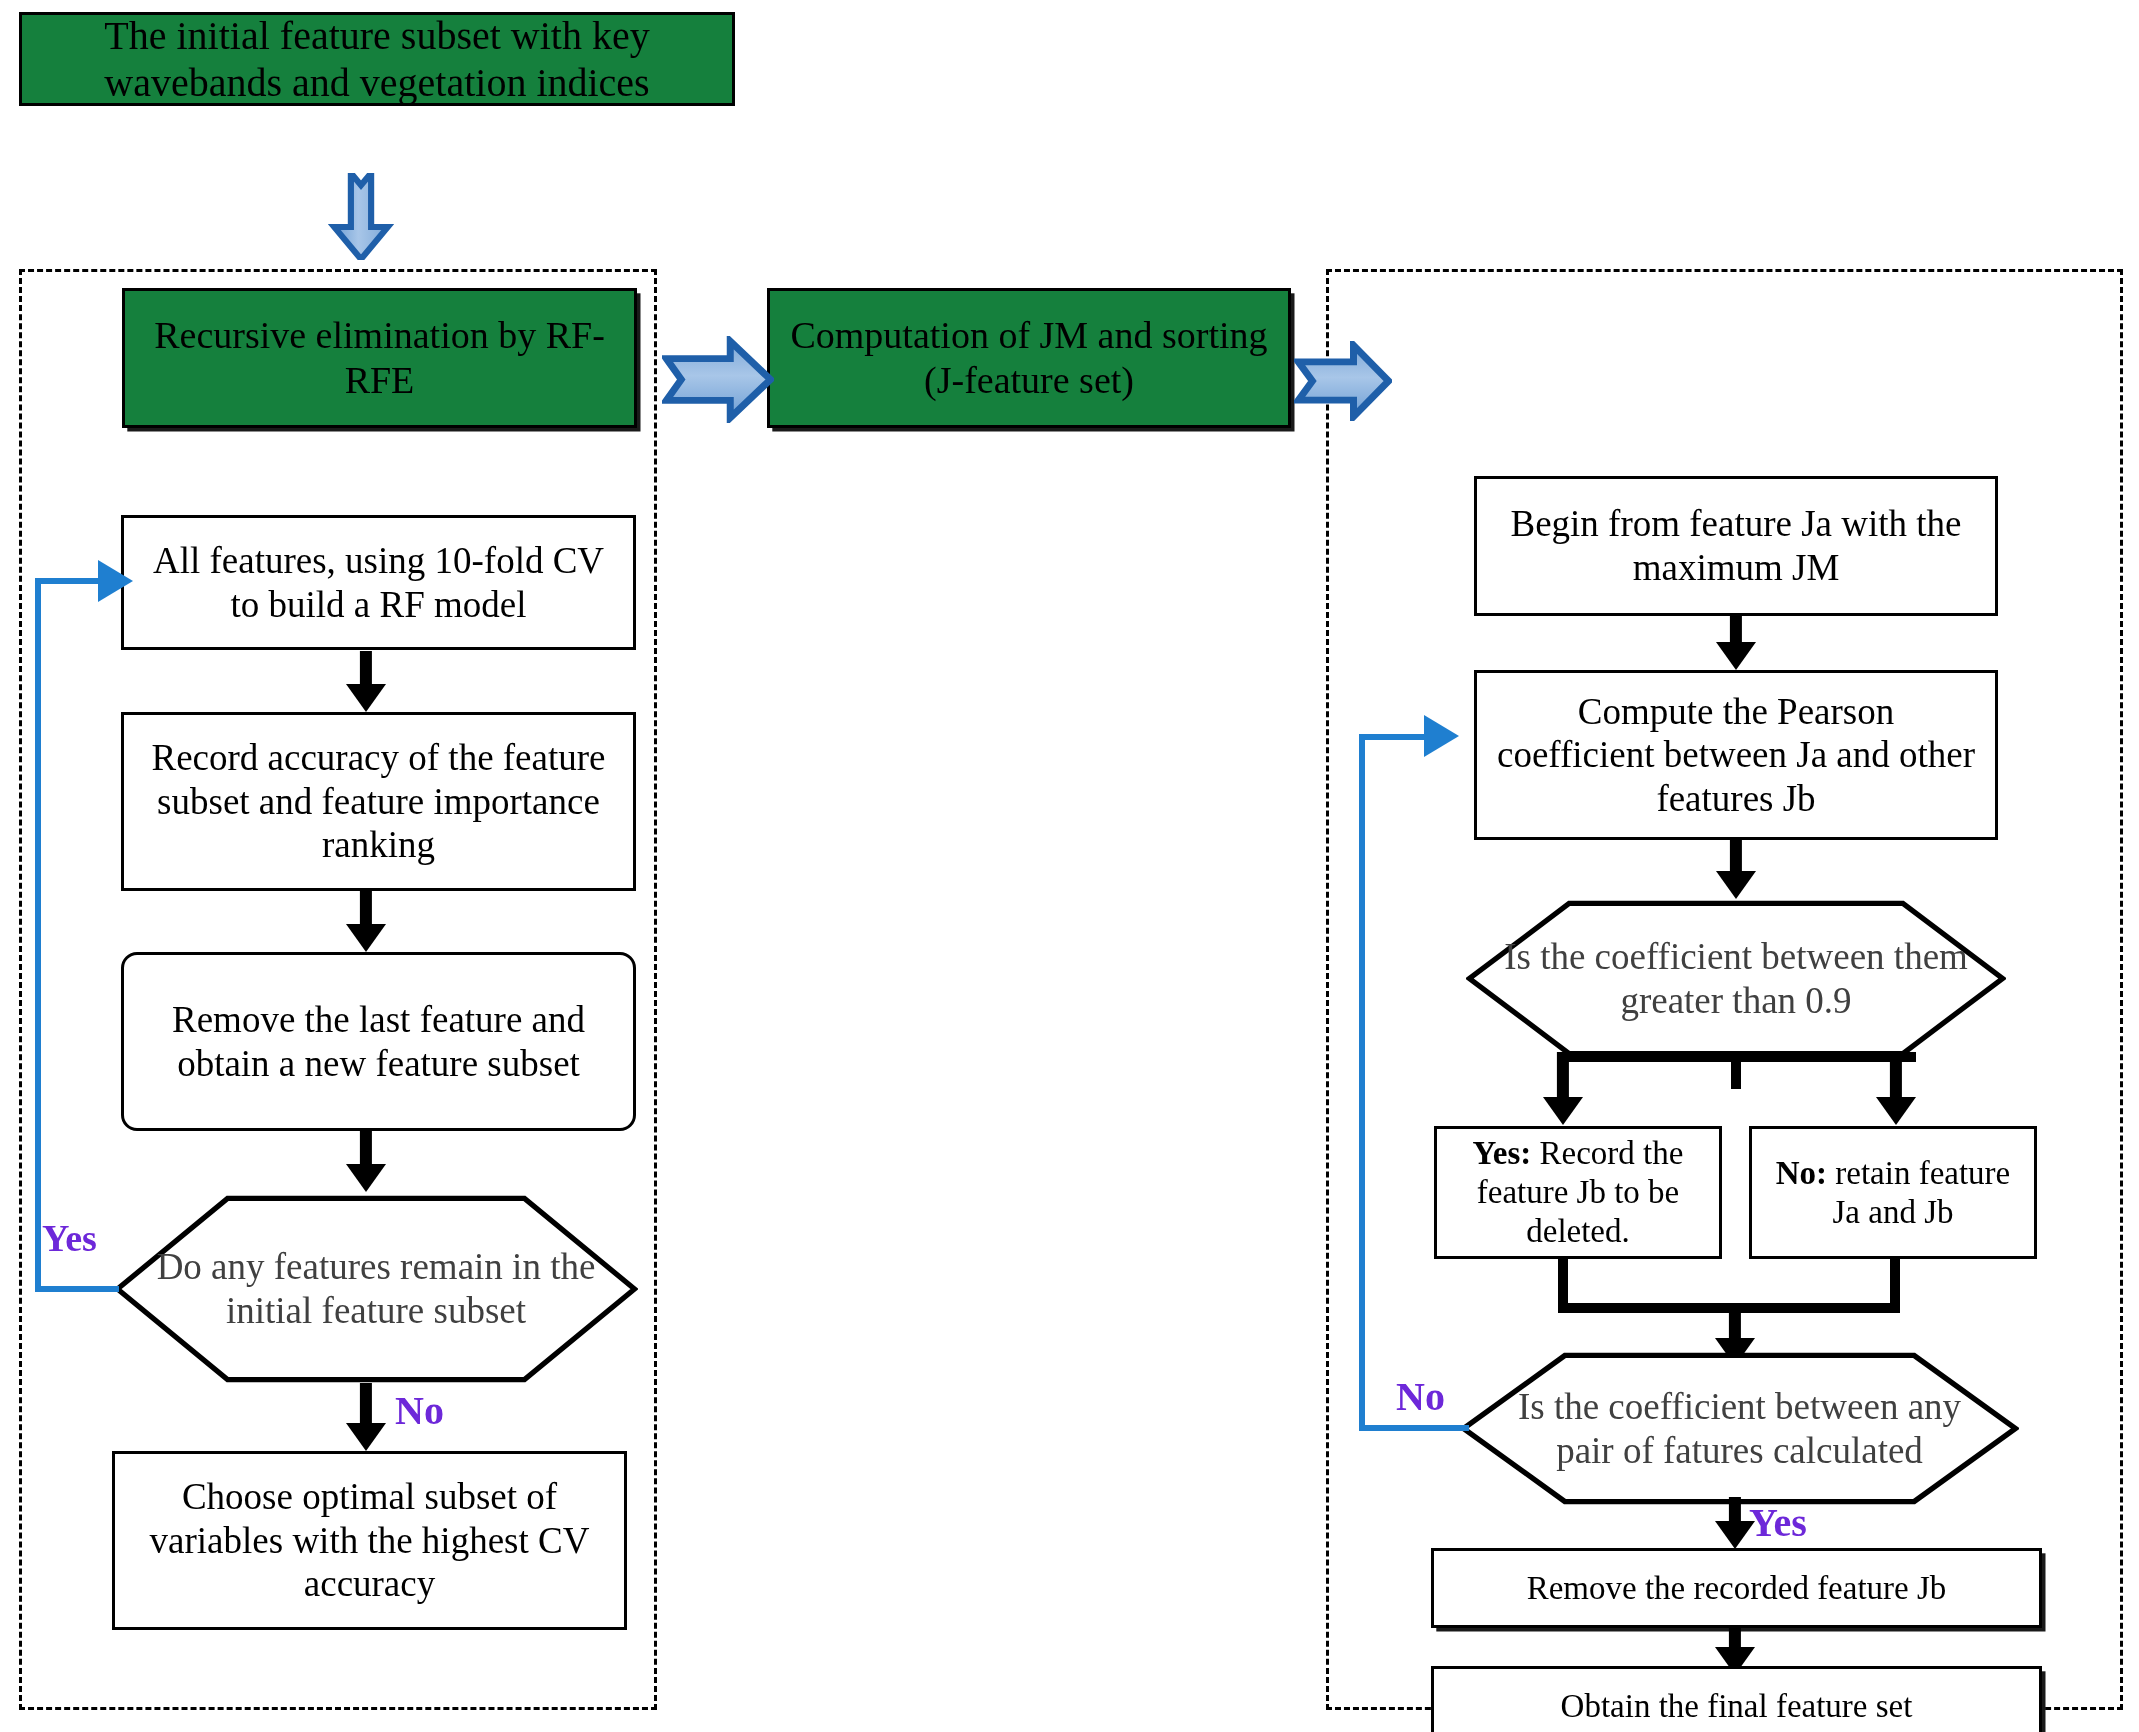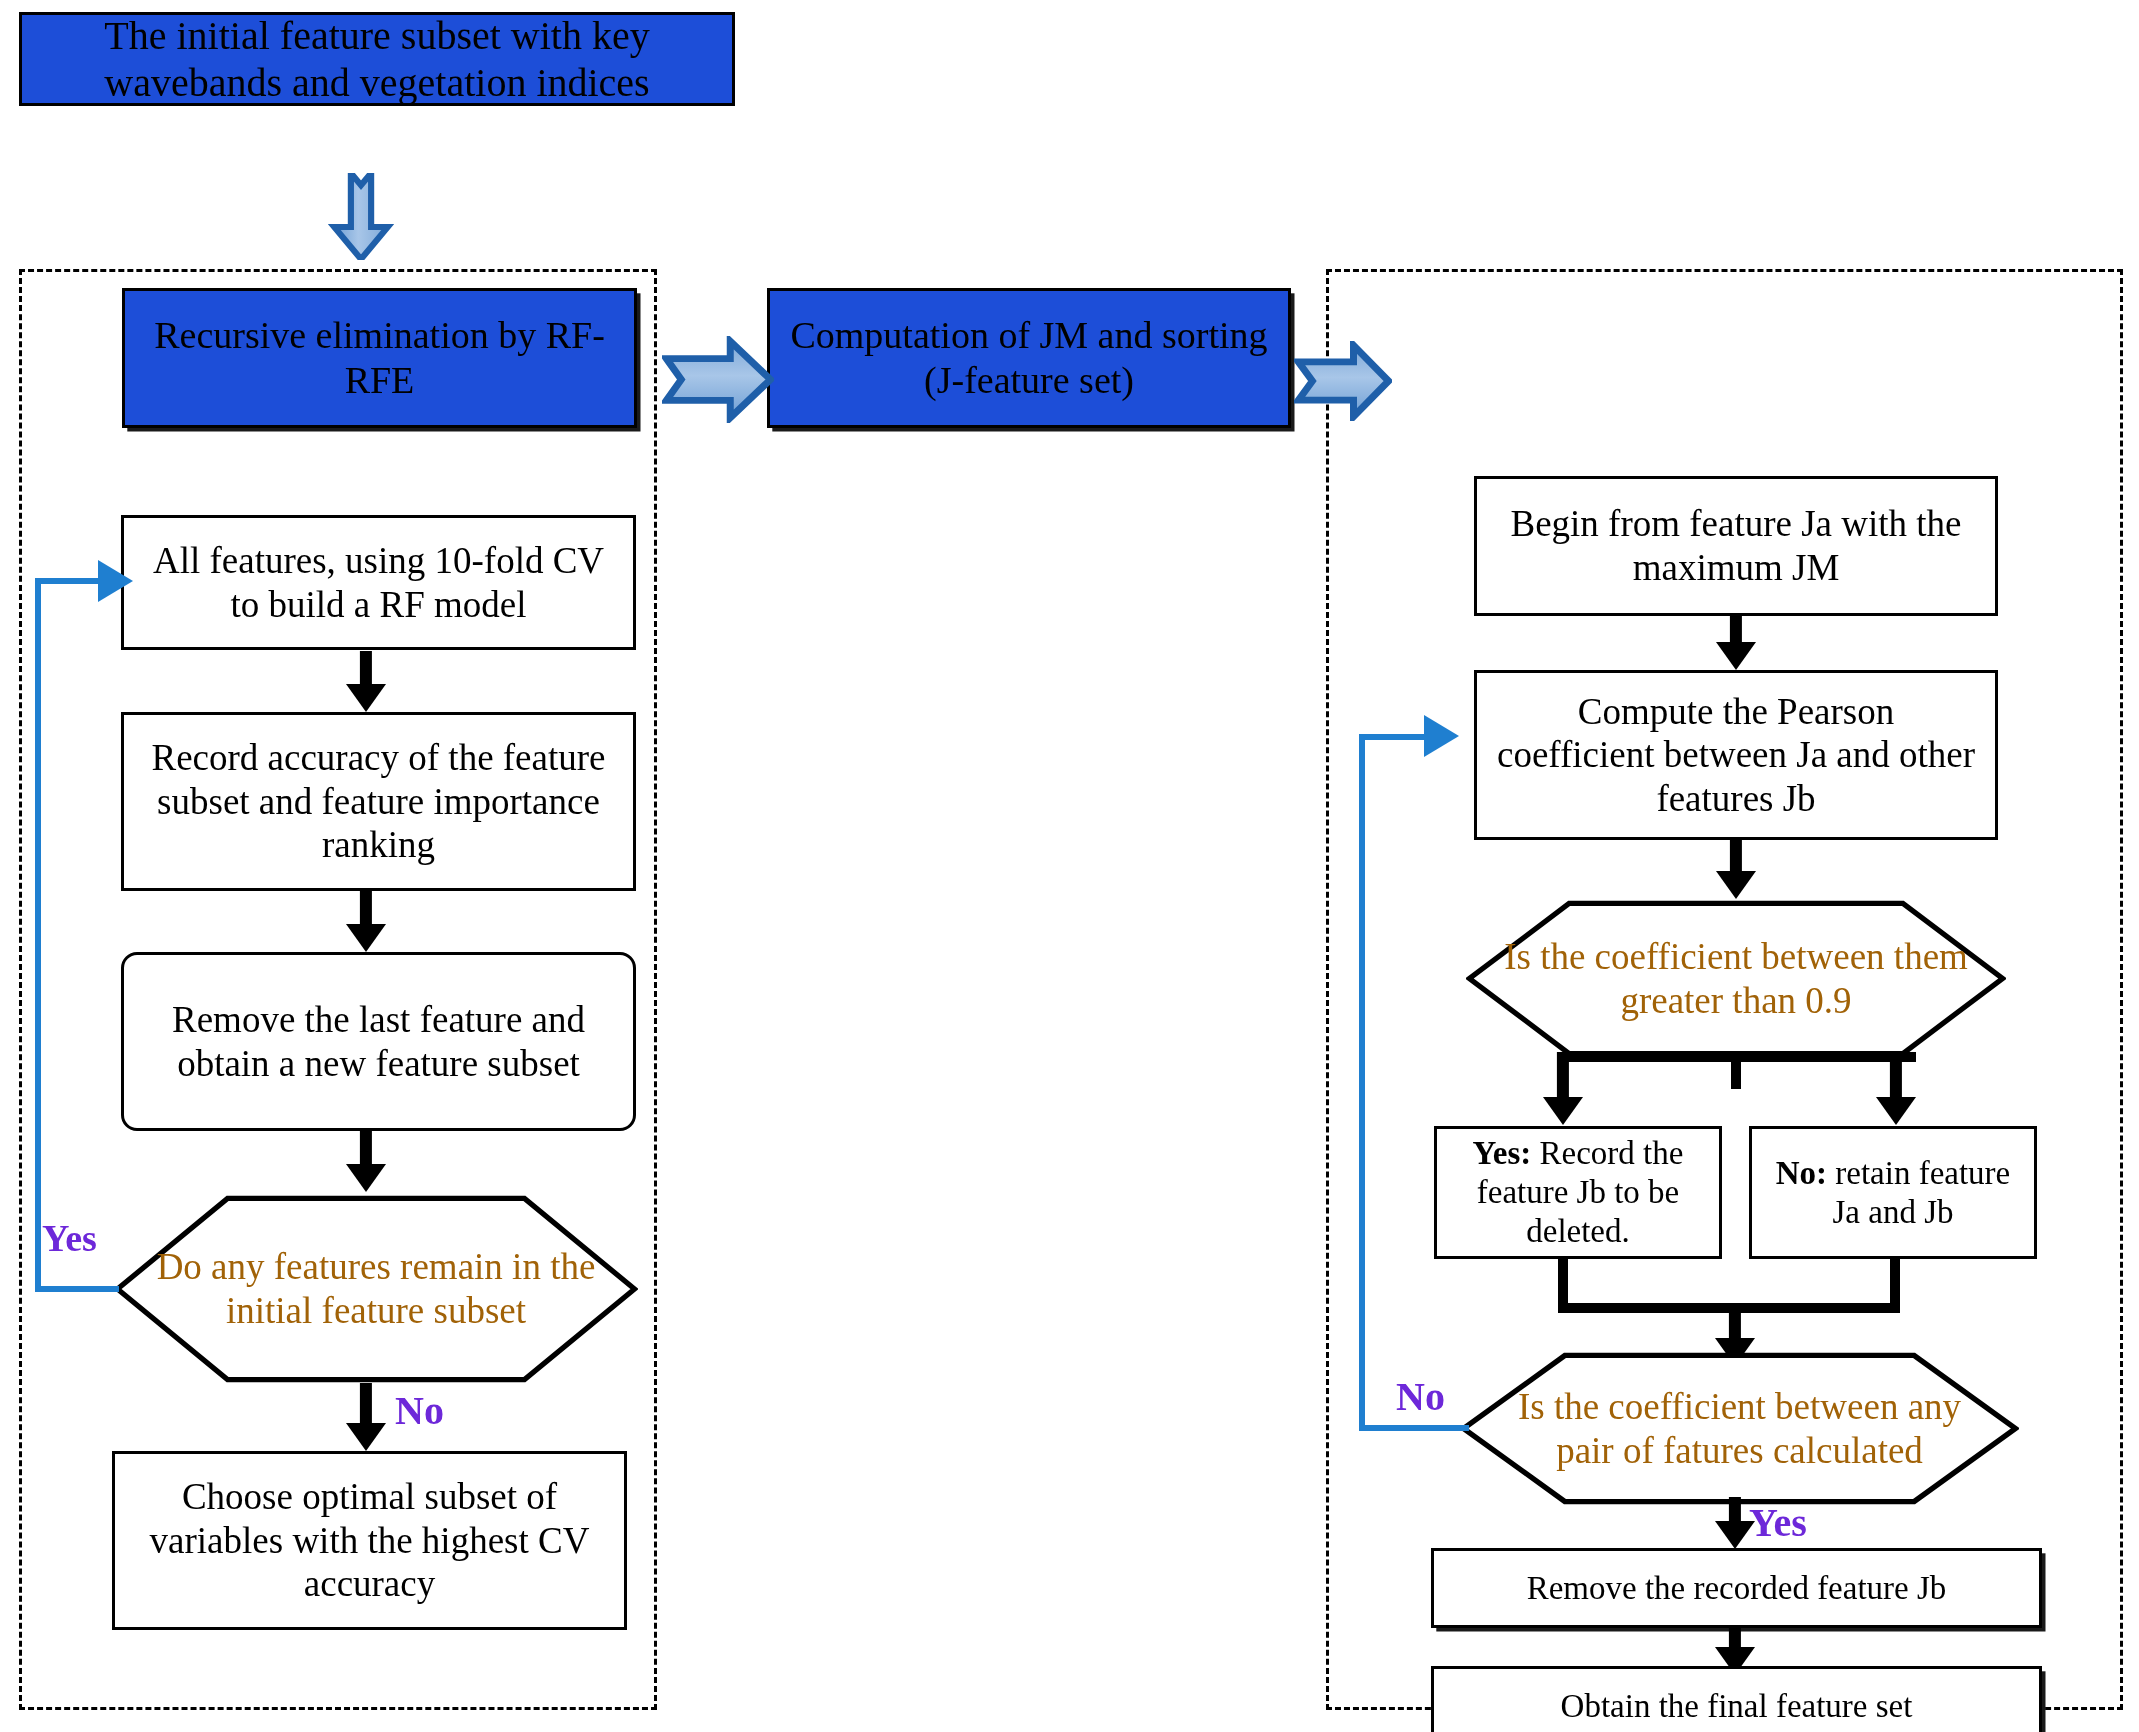--- a/index.html
+++ b/index.html
@@ -27,42 +27,42 @@
     justify-content: center;
     text-align: center;
     color: #000000;
     line-height: 1.18;
   }
   .rect {
     border: 3.5px solid #000000;
     background: #ffffff;
   }
   .rect.filled {
-    background: #1d4ed8;
+    background: #15803d;
   }
   .rect.shadowed {
     box-shadow: 4.4px 4.4px 0 -0.9px #1a1a1a;
   }
 
   
   .panel {
     position: absolute;
     box-sizing: border-box;
     border: 3.5px dashed #000000;
     background: transparent;
   }
 
   
   .hex {
     position: absolute;
     display: flex;
     align-items: center;
     justify-content: center;
     text-align: center;
-    color: #a16207;
+    color: #404040;
     line-height: 1.18;
   }
   .hex svg {
     position: absolute;
     left: 0;
     top: 0;
     width: 100%;
     height: 100%;
   }
   .hex .hex-label {

